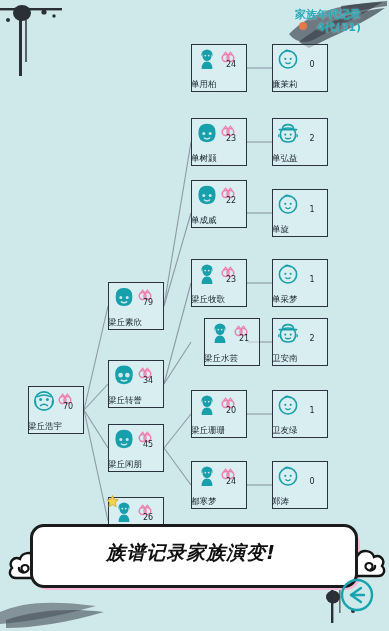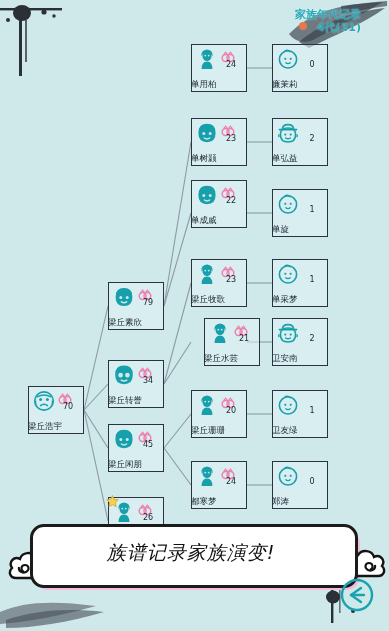--- a/index.html
+++ b/index.html
@@ -74,21 +74,21 @@
     position:absolute;left:4px;top:6px;width:326px;height:60px;
     background:#f6b9d8;border-radius:14px;
   }
   #banner .box{
     position:absolute;left:0;top:0;width:322px;height:58px;
     background:#ffffff;border:3px solid #1b1b1b;border-radius:14px;
   }
   #banner .txt{
     position:absolute;left:0;top:0;width:322px;height:58px;
     display:flex;align-items:center;justify-content:center;
-    font-size:19px;font-weight:normal;font-style:italic;color:#111;
+    font-size:19px;font-weight:bold;font-style:italic;color:#111;
     letter-spacing:1px;
   }
   .cloud{position:absolute;width:56px;height:40px;}
   .cloud.left{left:-22px;top:24px;}
   .cloud.right{right:-26px;top:22px;}
 
   
   #back{
     position:absolute;right:14px;bottom:18px;width:36px;height:36px;
   }

